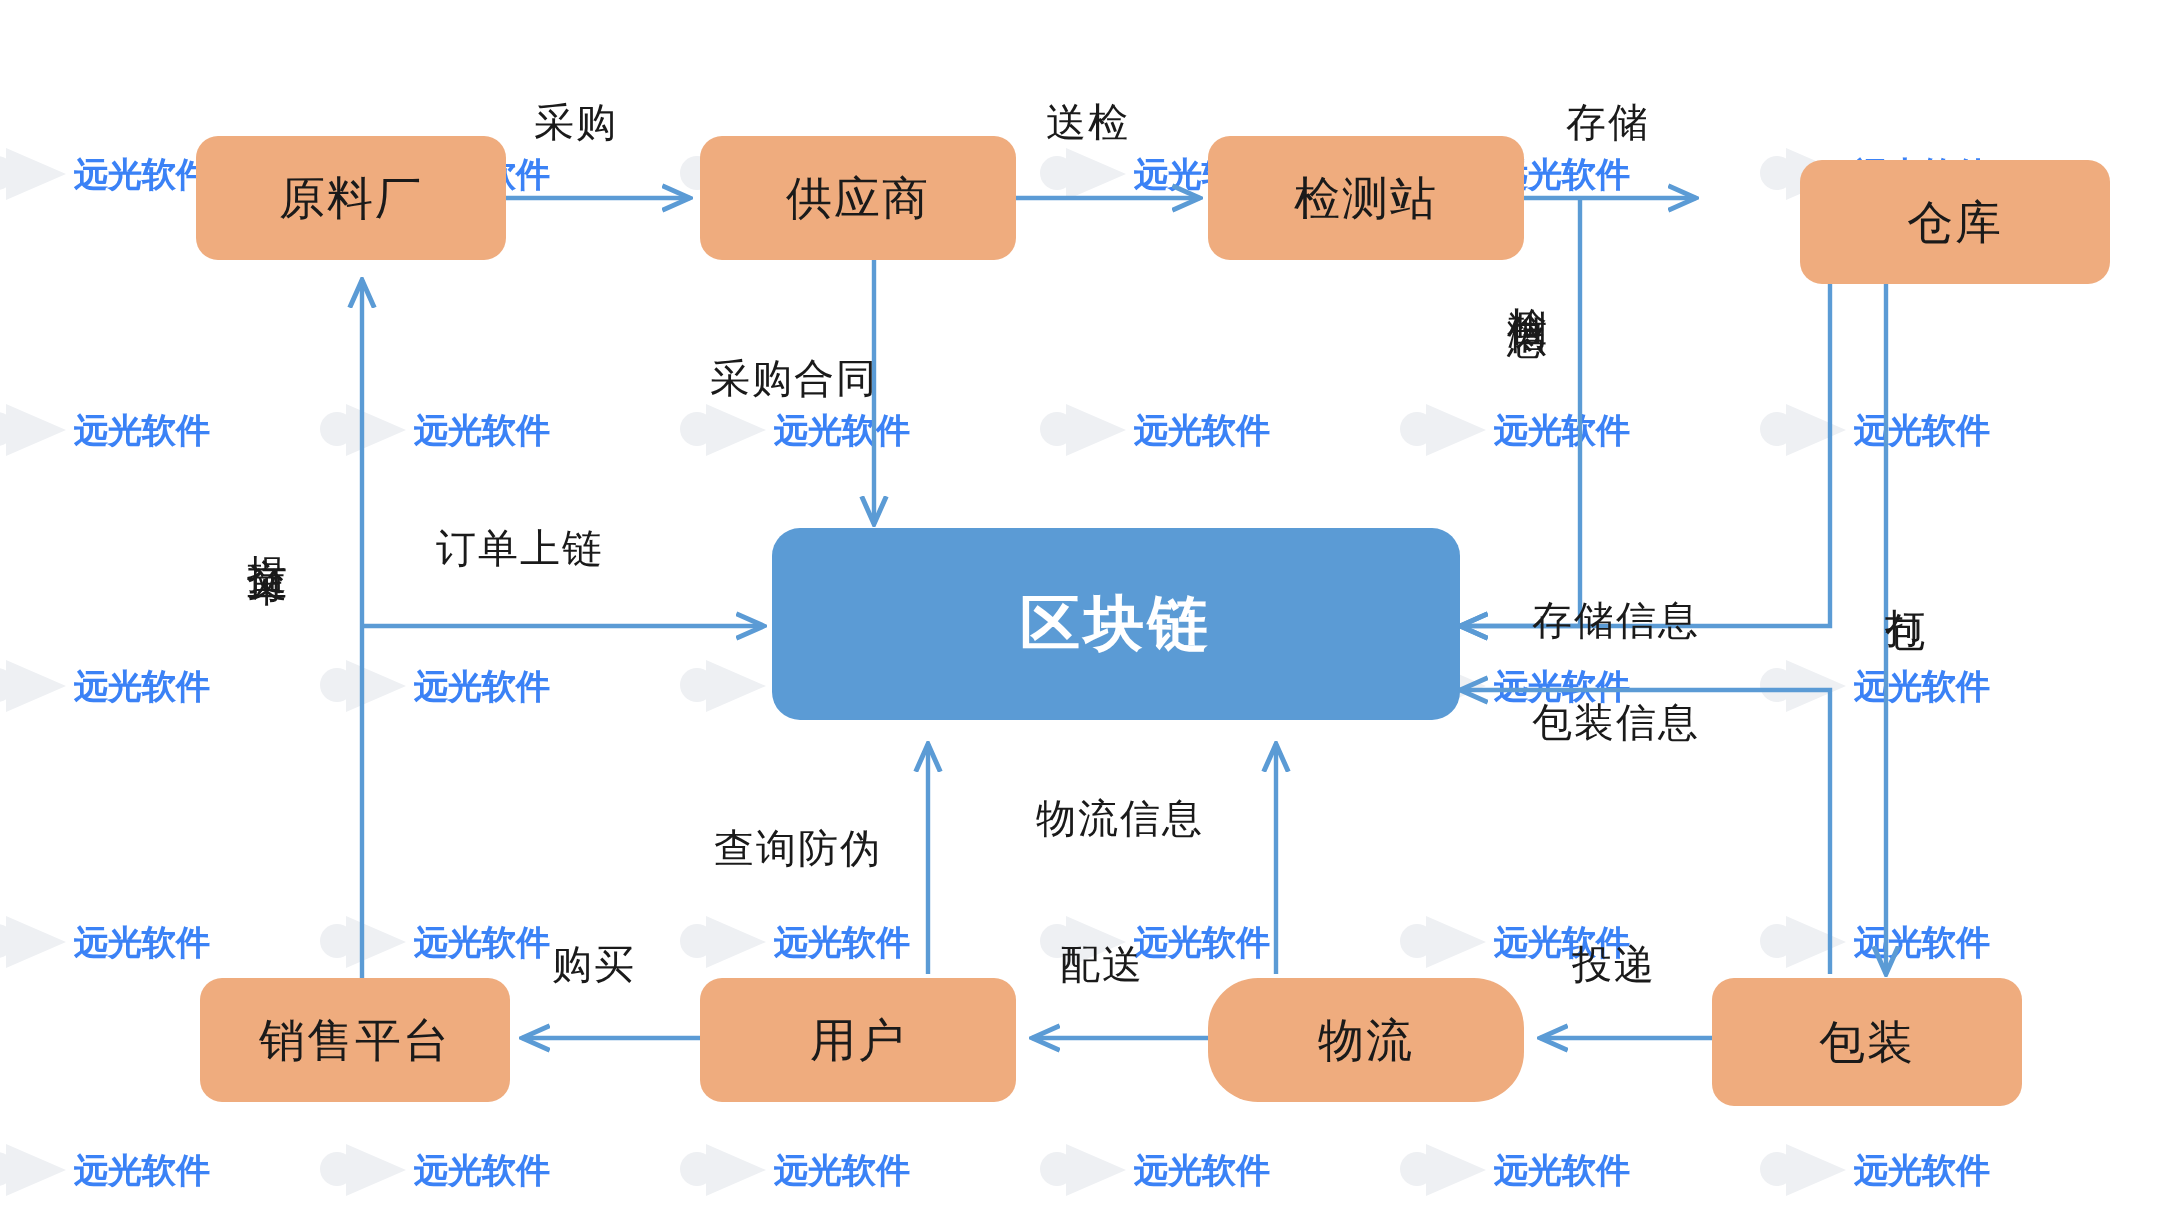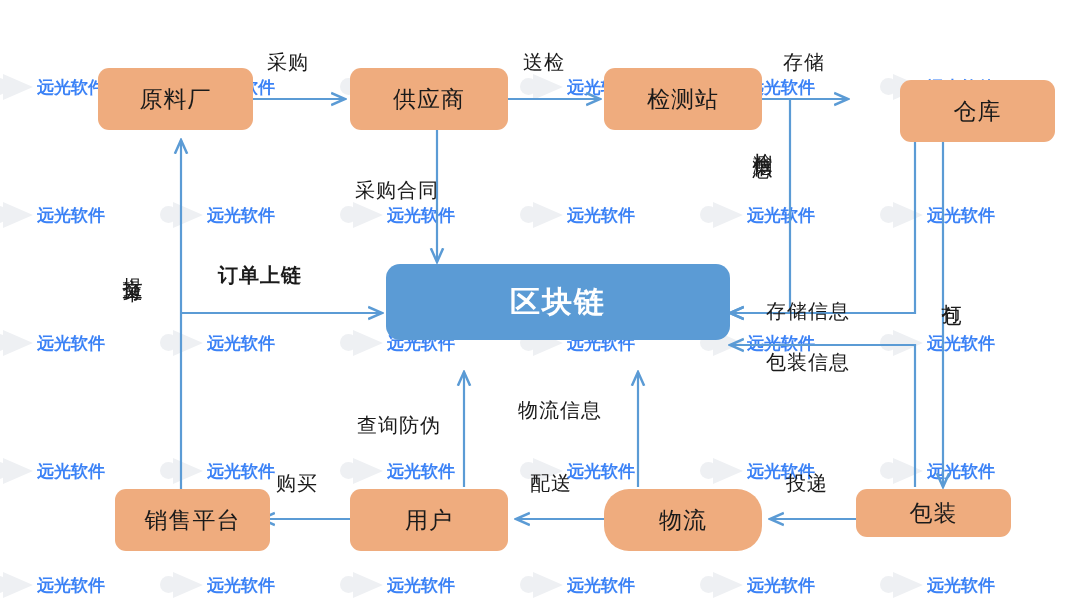--- a/index.html
+++ b/index.html
@@ -384,37 +384,37 @@
   </div>
 
   <div class="node process" style="left:604px; top:68px;  width:158px; height:62px;">
     <span>检测站</span>
   </div>
 
   <div class="node process" style="left:900px; top:68px;  width:155px; height:62px;margin-top:12px;">
     <span>仓库</span>
   </div>
 
-  <div class="node hub" style="left:386px; top:264px; width:344px; height:76px;">
+  <div class="node hub" style="left:386px; top:264px; width:344px; height:96px;">
     <span>区块链</span>
   </div>
 
-  <div class="node process" style="left:100px; top:489px; width:155px; height:62px;margin-left:15px;">
+  <div class="node process" style="left:100px; top:489px; width:155px; height:62px;">
     <span>销售平台</span>
   </div>
 
   <div class="node process" style="left:350px; top:489px; width:158px; height:62px;">
     <span>用户</span>
   </div>
 
   <div class="node process" style="left:604px; top:489px; width:158px; height:62px;border-radius:25px;">
     <span>物流</span>
   </div>
 
-  <div class="node process" style="left:856px; top:489px; width:155px; height:48px;">
+  <div class="node process" style="left:856px; top:489px; width:155px; height:64px;">
     <span>包装</span>
   </div>
 
   <div class="edge-label" style="left:267px; top:52px;">采购</div>
 
   <div class="edge-label" style="left:523px; top:52px;">送检</div>
 
   <div class="edge-label" style="left:783px; top:52px;">存储</div>
 
   <div class="edge-label" style="left:355px; top:180px;">采购合同</div>
@@ -432,15 +432,15 @@
   <div class="edge-label" style="left:518px; top:400px;text-align:center;">物流信息</div>
 
   <div class="edge-label" style="left:530px; top:473px;">配送</div>
 
   <div class="edge-label" style="left:357px; top:415px;">查询防伪</div>
 
   <div class="edge-label" style="left:276px; top:473px;">购买</div>
 
   <div class="edge-label vertical" style="left:122px; top:261px;">提交订单</div>
 
-  <div class="edge-label" style="left:218px; top:265px;font-weight:bold;">订单上链</div>
+  <div class="edge-label" style="left:218px; top:265px;">订单上链</div>
 
 </div>
 
 </body></html>

